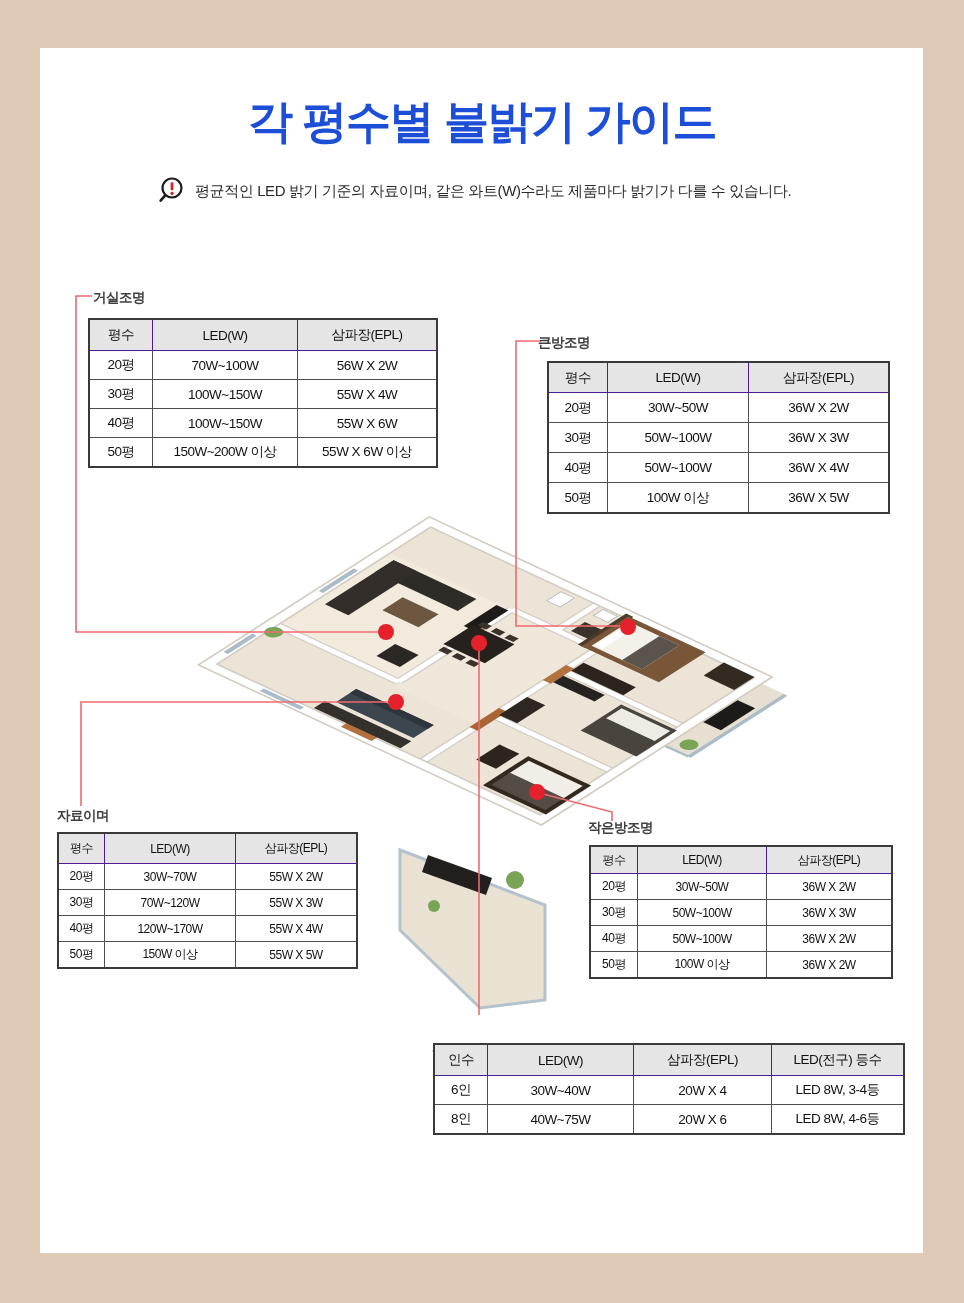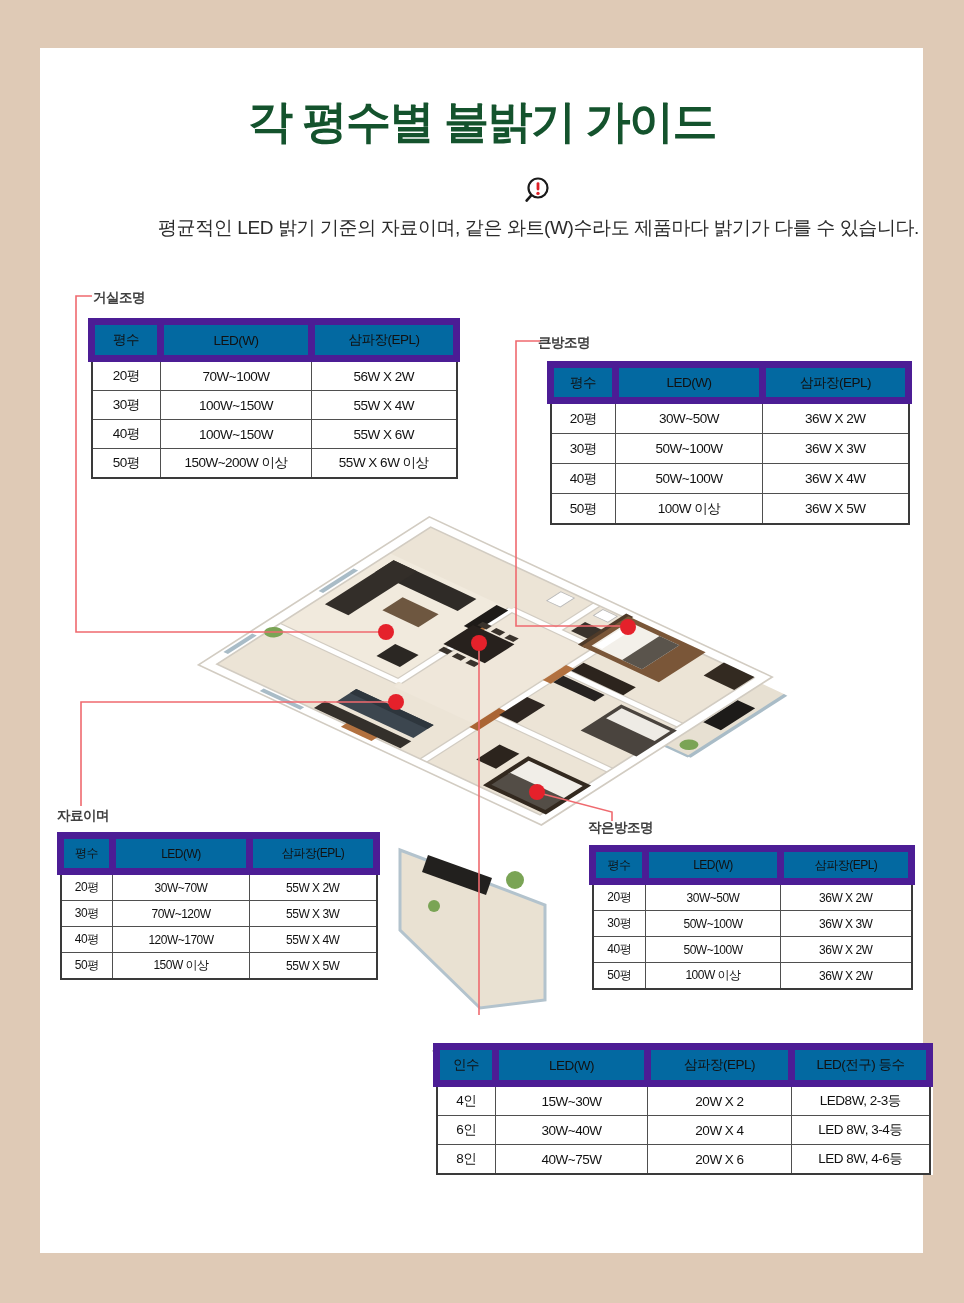--- a/index.html
+++ b/index.html
@@ -1,27 +1,27 @@
 <!DOCTYPE html>
 <html><head>
 <meta charset="utf-8">
 <style>
   html,body{margin:0;padding:0;}
   body{font-family:"Liberation Sans","DejaVu Sans",sans-serif;}
   .canvas{position:relative;width:964px;height:1303px;background:#dfcab6;overflow:hidden;}
   .panel{position:absolute;left:40px;top:48px;width:883px;height:1205px;background:#ffffff;}
   .scene{position:absolute;left:0;top:0;width:964px;height:1303px;pointer-events:none;}
   .title{position:absolute;left:0;top:92px;width:964px;margin:0;text-align:center;
-         font-size:45px;font-weight:900;color:#14532d;letter-spacing:-1.5px;}
+         font-size:45px;font-weight:900;color:#1d4ed8;letter-spacing:-1.5px;}
   .notice{position:absolute;left:158px;top:176px;display:flex;align-items:center;gap:9px;
-          font-size:19px;color:#2b2b2b;letter-spacing:-0.4px;white-space:nowrap;flex-direction:column;}
+          font-size:15px;color:#2b2b2b;letter-spacing:-0.4px;white-space:nowrap;}
   .tbl-label{position:absolute;color:#404040;font-size:13.5px;font-weight:700;letter-spacing:-0.5px;white-space:nowrap;}
   table.tbl{position:absolute;border-collapse:collapse;table-layout:fixed;background:#ffffff;
             border:2px solid #3a3a3a;color:#111;text-align:center;}
-  table.tbl th{background:#0369a1;font-weight:400;border:7px solid #4c1d95;padding:0;letter-spacing:-0.5px;}
+  table.tbl th{background:#e5e5e5;font-weight:400;border:1px solid #4c1d95;padding:0;letter-spacing:-0.5px;}
   table.tbl td{border:1px solid #4f4f4f;padding:0;letter-spacing:-0.5px;white-space:nowrap;}
   .t-living{font-size:13.5px;} .t-living th{height:30px;} .t-living td{height:28px;}
   .t-bigroom{font-size:13.5px;} .t-bigroom th{height:29px;} .t-bigroom td{height:29px;}
   .t-kitchen{font-size:12px;} .t-kitchen th{height:29px;} .t-kitchen td{height:25px;}
   .t-smallroom{font-size:12px;} .t-smallroom th{height:26px;} .t-smallroom td{height:25px;}
   .t-dining{font-size:13.5px;} .t-dining th{height:30px;margin-top:38px;} .t-dining td{height:28px;}
 </style>
 </head>
 <body>
 
@@ -312,26 +312,20 @@
       <thead>
         <tr>
           <th style="width: 52px;">인수</th>
           <th style="width: 145px;">LED(W)</th>
           <th style="width: 137px;">삼파장(EPL)</th>
           <th style="width: 131px;">LED(전구) 등수</th>
         </tr>
       </thead>
       <tbody>
         <tr>
-          <td>4인</td>
-          <td>15W~30W</td>
-          <td>20W X 2</td>
-          <td>LED8W, 2-3등</td>
-        </tr>
-        <tr>
           <td>6인</td>
           <td>30W~40W</td>
           <td>20W X 4</td>
           <td>LED 8W, 3-4등</td>
         </tr>
         <tr>
           <td>8인</td>
           <td>40W~75W</td>
           <td>20W X 6</td>
           <td>LED 8W, 4-6등</td>

